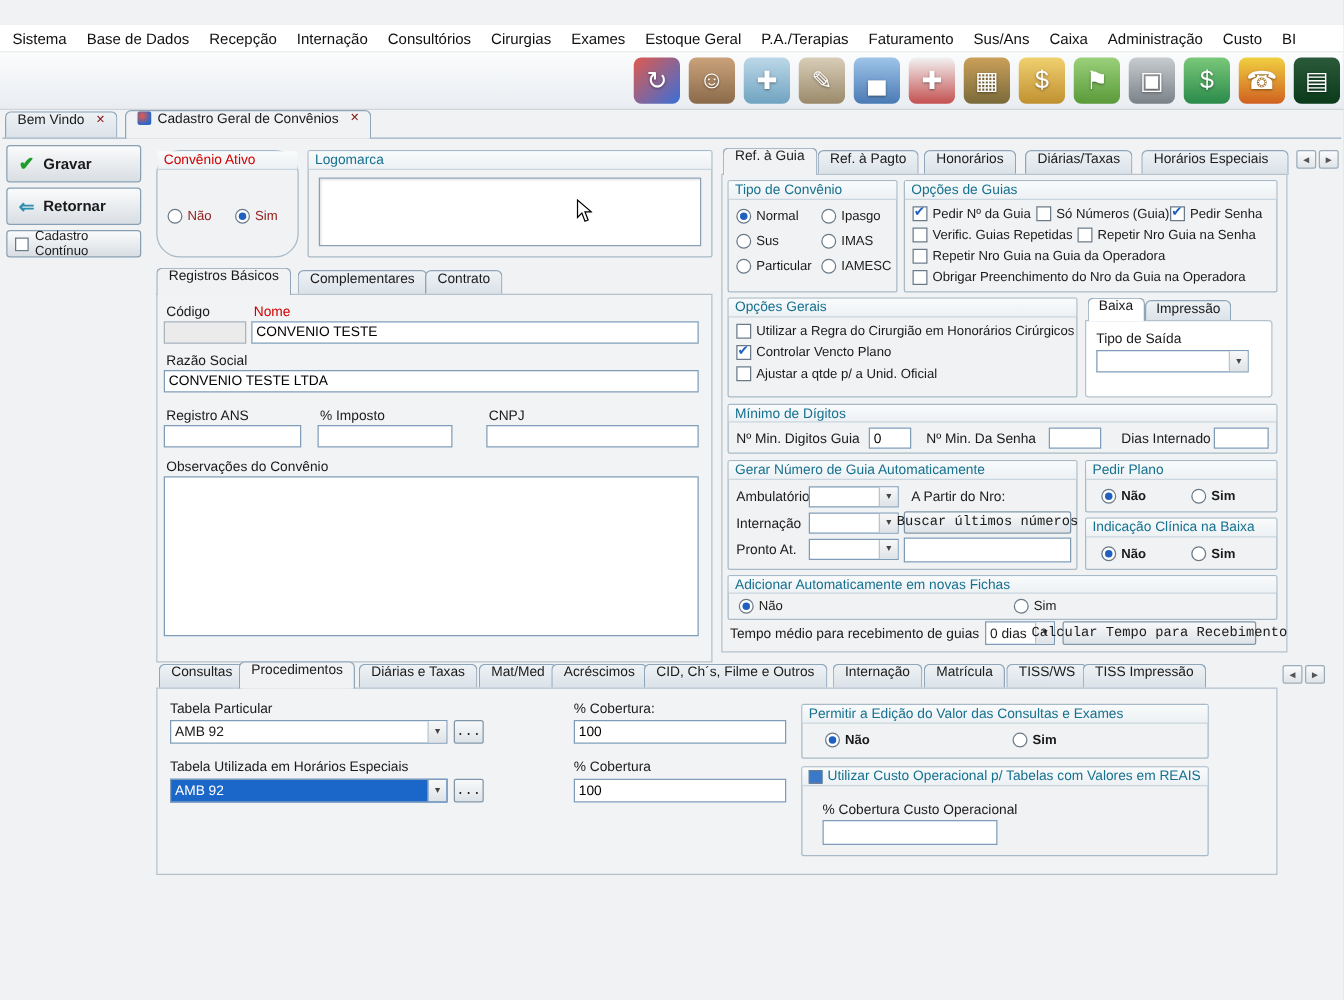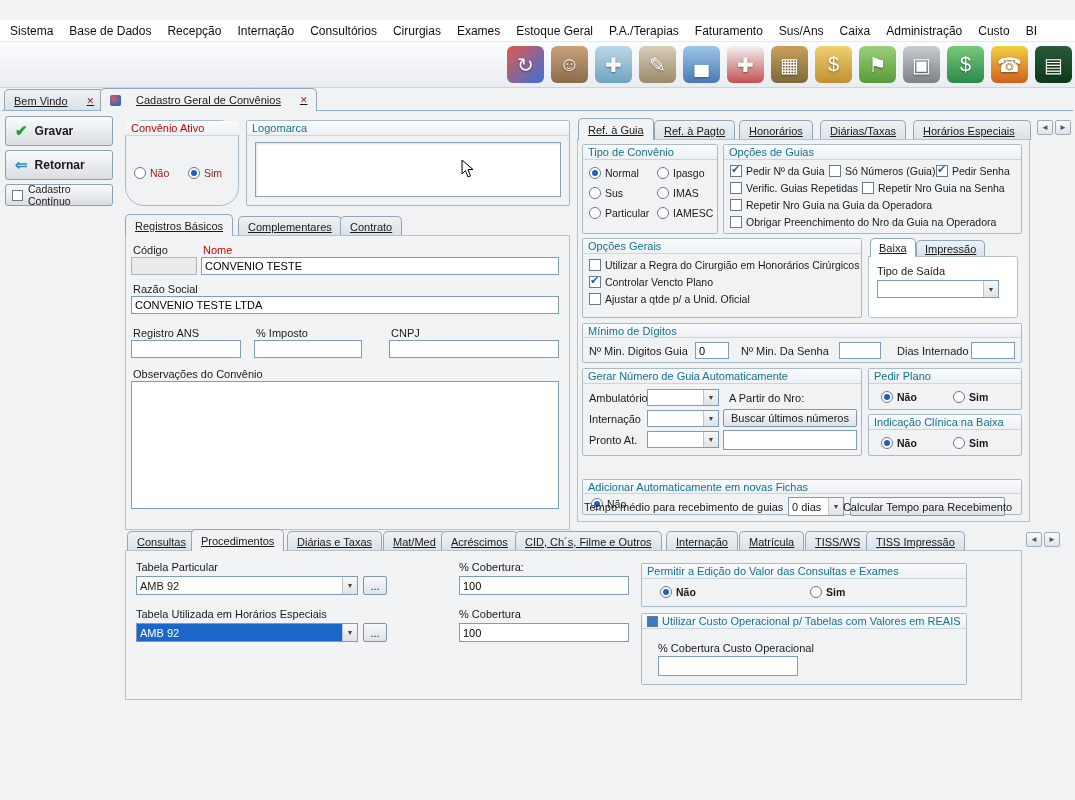--- a/index.html
+++ b/index.html
@@ -30,22 +30,22 @@
   .ti1{background:linear-gradient(135deg,#e05a4e,#3a6fd8);} .ti2{background:linear-gradient(#caa27a,#8a6a4a);}
   .ti3{background:linear-gradient(#bcd8e8,#6fa3c0);} .ti4{background:linear-gradient(#d8cdb8,#9a8a6a);}
   .ti5{background:linear-gradient(#9ec4e8,#4a7ab5);} .ti6{background:linear-gradient(#f2f2f2,#c45050);}
   .ti7{background:linear-gradient(#caa05a,#7a6a3a);} .ti8{background:linear-gradient(#f0d070,#c09030);}
   .ti9{background:linear-gradient(#9ad07a,#5a9a3a);} .ti10{background:linear-gradient(#c8ccd0,#7a8288);}
   .ti11{background:linear-gradient(#7ac87a,#2a8a4a);} .ti12{background:linear-gradient(#f0d040,#d06020);}
   .ti13{background:linear-gradient(#2a5a3a,#0a3a1a);}
 
   
   .tab { position:absolute; border:1px solid #8fa6ba; border-bottom:none; border-radius:5px 5px 0 0;
-         background:linear-gradient(#eef2f5,#d9e1e8); display:flex; align-items:center; gap:15px;
-         padding:0 9px; font-size:11px; white-space:nowrap; cursor:pointer; overflow:hidden;text-decoration:underline; }
+         background:linear-gradient(#eef2f5,#d9e1e8); display:flex; align-items:flex-start; gap:5px;
+         padding:0 9px; font-size:11px; white-space:nowrap; cursor:pointer; overflow:hidden; }
   .tab.active { background:#f1f2f3; z-index:3; }
   .close-x { color:#8a2020; font-size:9px; margin-left:4px; }
   .tab-ic { width:11px; height:11px; border-radius:2px; flex:none;
             background:radial-gradient(circle at 35% 35%, #e85a4a 0%, #2c66c8 70%); }
 
   .main-frame { position:absolute; left:2px; top:110px; width:1071px; height:687px;
                 border-top:1px solid #9ab0c2; background:#f1f2f3; }
 
   
   .sbtn { position:absolute; border:1px solid #87a0b4; border-radius:3px;
@@ -76,21 +76,21 @@
   .combo .val { flex:1; padding:0 3px; overflow:hidden; white-space:nowrap; }
   .combo .dd { width:15px; align-self:stretch; background:linear-gradient(#f8f8f8,#dfe3e7);
                border-left:1px solid #b8c4ce; display:flex; align-items:center; justify-content:center;
                color:#444; font-size:7px; flex:none; }
   .combo .dd::after { content:"▼"; }
   .combo.hl { background:#1b66c9; } .combo.hl .val { color:#fff; }
 
   
   .btn { position:absolute; border:1px solid #8096a8; background:linear-gradient(#f8f9fa,#dde3e8);
          font-size:11px; display:flex; align-items:center; justify-content:center;
-         border-radius:2px; cursor:pointer; white-space:nowrap; }
+         border-radius:2px; cursor:pointer; white-space:nowrap;font-family:Liberation Mono, monospace; }
   .nav-btn { position:absolute; width:16px; height:15px; border:1px solid #9aacba;
              background:linear-gradient(#fafbfc,#dfe4e9); font-size:8px; color:#555;
              display:flex; align-items:center; justify-content:center; border-radius:2px; cursor:pointer; }
 
   
   .cb, .rd { position:absolute; display:flex; align-items:center; gap:4px;
              font-size:10.5px; white-space:nowrap; cursor:pointer; }
   .cb .box { width:12px; height:12px; border:1px solid #6a7a88; background:#fff; flex:none; position:relative; }
   .cb.checked .box::after { content:"✔"; position:absolute; left:0; top:-3px; font-size:11px; color:#2060c0; }
   .rd .dot { width:12px; height:12px; border:1px solid #6a7a88; border-radius:50%; background:#fff; flex:none; position:relative; }
@@ -385,21 +385,21 @@
     <div class="rd sel" style="left:12px;top:22px;font-weight:bold;">
       <span class="dot"></span>
         <span>Não</span>
     </div>
     <div class="rd" style="left:84px;top:22px;font-weight:bold;">
       <span class="dot"></span>
         <span>Sim</span>
     </div>
   </div>
 
-  <div class="gb" style="left:582px;top:460px;width:440px;height:36px;margin-top:19px;">
+  <div class="gb" style="left:582px;top:460px;width:440px;height:36px;">
     <div class="gb-t" style="height:14px;">Adicionar Automaticamente em novas Fichas</div>
     <div class="rd sel" style="left:8px;top:18px;">
       <span class="dot"></span>
         <span>Não</span>
     </div>
     <div class="rd" style="left:228px;top:18px;">
       <span class="dot"></span>
         <span>Sim</span>
     </div>
   </div>

